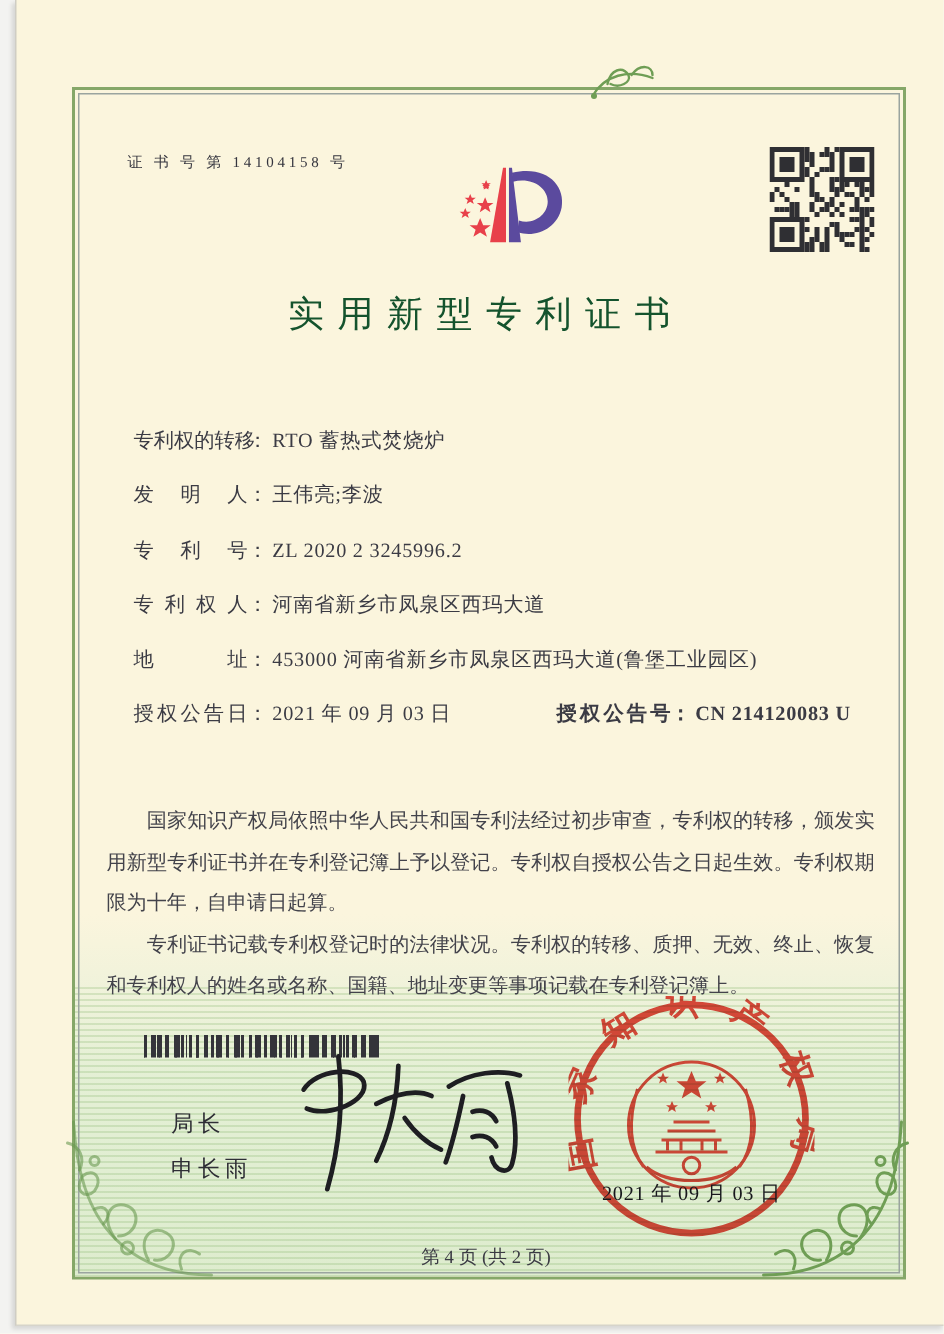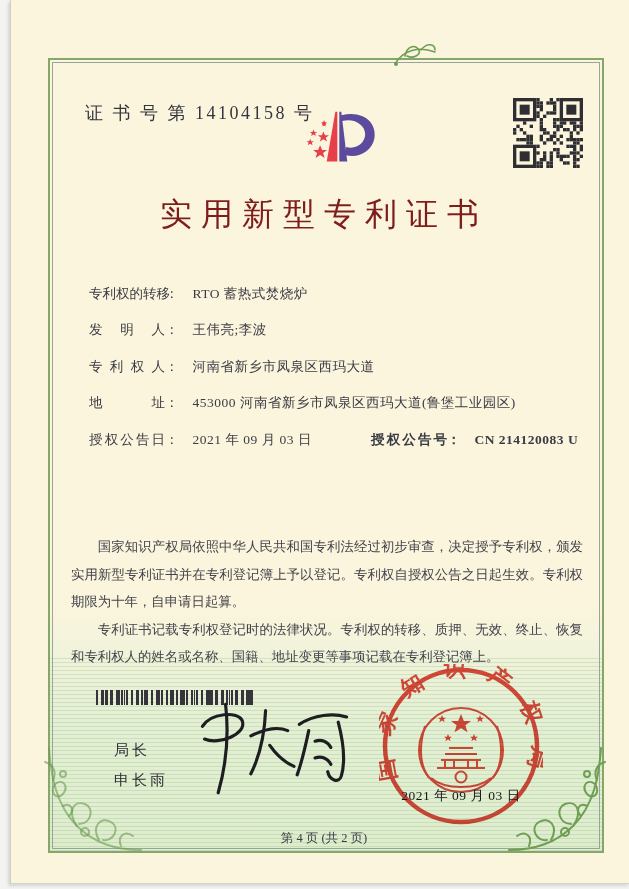--- a/index.html
+++ b/index.html
@@ -30,33 +30,33 @@
       rgba(229,240,216,0.55) 22%,
       rgba(226,239,212,0.92) 45%,
       #e1eed2 70%,#deecce 100%);
   }
   .guilloche{
     position:absolute;left:0;right:0;top:48px;bottom:0;
     background:repeating-linear-gradient(0deg,
       rgba(140,185,115,0.28) 0 1px,rgba(255,255,255,0) 1px 4px);
   }
   .txt{position:absolute;color:#3b3b44;}
-  .cert-no{left:74px;top:101px;font-size:18px;letter-spacing:2.5px;color:#35353e;}
+  .cert-no{left:74px;top:101px;font-size:10px;letter-spacing:2.5px;color:#35353e;}
   .title{
     left:37px;top:193px;width:552px;text-align:center;
-    font-size:32px;letter-spacing:9px;color:#7f1d1d;font-weight:500;
+    font-size:24px;letter-spacing:9px;color:#14532d;font-weight:500;
   }
   .fields{left:78px;top:285px;width:500px;font-size:13.5px;}
   .field-row{position:relative;height:36.4px;line-height:17px;white-space:nowrap;}
   .f-label{
     display:inline-block;width:76px;text-align:justify;text-align-last:justify;
     vertical-align:top;color:#3b3b44;
   }
   .f-colon{display:inline-block;vertical-align:top;}
-  .f-value{display:inline-block;margin-left:14px;vertical-align:top;letter-spacing:0.5px;}
+  .f-value{display:inline-block;margin-left:3px;vertical-align:top;letter-spacing:0.5px;}
   .grant-no-group{position:absolute;left:282px;top:0;font-weight:bold;}
   .paragraphs{
     left:60px;top:533px;width:512px;font-size:13.4px;color:#43434b;
   }
   .paragraphs p{margin:0;text-indent:2em;line-height:27.5px;text-align:justify;}
   .barcode{
     position:absolute;left:85px;top:690px;width:160px;height:15px;
     background-image:
       repeating-linear-gradient(90deg,#34343a 0 2px,rgba(0,0,0,0) 2px 5px),
       repeating-linear-gradient(90deg,#34343a 0 1px,rgba(0,0,0,0) 1px 7px),
@@ -291,35 +291,38 @@
   <div class="txt title">实用新型专利证书</div>
 
   <div class="txt fields">
     <div class="field-row">
       <span class="f-label">专利权的转移</span><span class="f-colon">：</span><span class="f-value">RTO 蓄热式焚烧炉</span>
     </div>
     <div class="field-row">
       <span class="f-label">发明人</span><span class="f-colon">：</span><span class="f-value">王伟亮;李波</span>
     </div>
     <div class="field-row">
+      <span class="f-label">专利号</span><span class="f-colon">：</span><span class="f-value">ZL 2020 2 3245996.2</span>
+    </div>
+    <div class="field-row">
       <span class="f-label">专利权人</span><span class="f-colon">：</span><span class="f-value">河南省新乡市凤泉区西玛大道</span>
     </div>
     <div class="field-row">
       <span class="f-label">地址</span><span class="f-colon">：</span><span class="f-value">453000 河南省新乡市凤泉区西玛大道(鲁堡工业园区)</span>
     </div>
     <div class="field-row">
       <span class="f-label">授权公告日</span><span class="f-colon">：</span><span class="f-value">2021 年 09 月 03 日</span>
       <span class="grant-no-group">
         <span class="f-label">授权公告号</span><span class="f-colon">：</span><span class="f-value">CN 214120083 U</span>
       </span>
     </div>
   </div>
 
   <div class="txt paragraphs">
-    <p>国家知识产权局依照中华人民共和国专利法经过初步审查，决定授予专利权，颁发实用新型专利证书并在专利登记簿上予以登记。专利权自授权公告之日起生效。专利权期限为十年，自申请日起算。</p>
+    <p>国家知识产权局依照中华人民共和国专利法经过初步审查，专利权的转移，颁发实用新型专利证书并在专利登记簿上予以登记。专利权自授权公告之日起生效。专利权期限为十年，自申请日起算。</p>
     <p>专利证书记载专利权登记时的法律状况。专利权的转移、质押、无效、终止、恢复和专利权人的姓名或名称、国籍、地址变更等事项记载在专利登记簿上。</p>
   </div>
 
   <div class="barcode"></div>
 
   <div class="txt director">
     <div>局长</div>
     <div>申长雨</div>
   </div>
 

